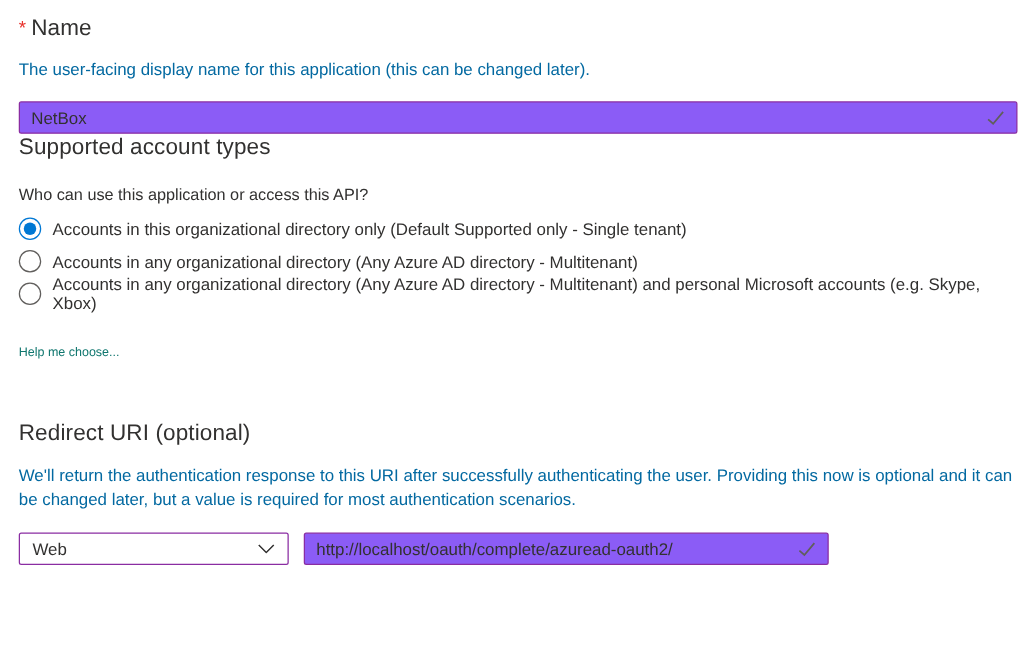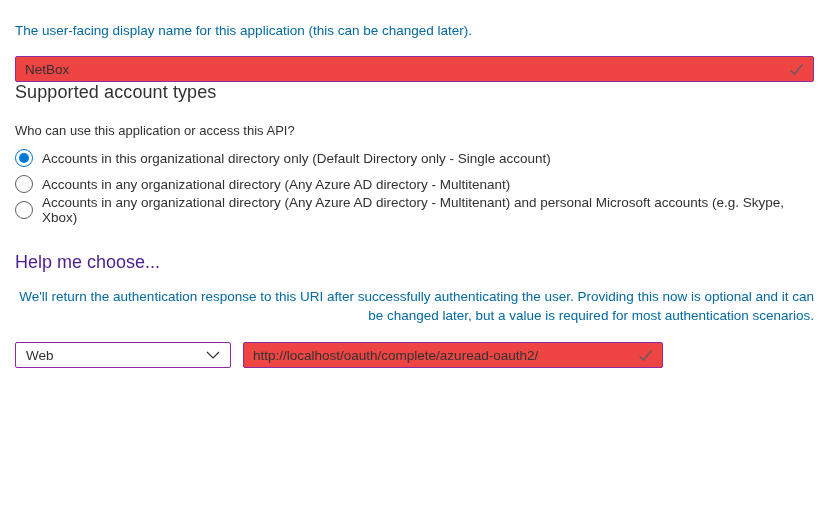--- a/index.html
+++ b/index.html
@@ -26,21 +26,21 @@
     line-height: 19px;
     max-width: 800px;
   }
 
   
   .field {
     display: flex; align-items: center;
     height: 26px;
     border: 1px solid #8a2da2;
     border-radius: 2px;
-    background: #ef4444;
+    background: #8b5cf6;
     padding: 0 9px;
   }
   .field input {
     flex: 1 1 auto;
     border: none; outline: none;
     font-family: "Liberation Sans", sans-serif;
     font-size: 13.5px;
     color: #323130;
     background: transparent;
     min-width: 0;
@@ -71,28 +71,28 @@
     flex: 0 0 auto;
   }
   .radio-row.selected .radio-outer { border-color: #0078d4; }
   .radio-dot { width: 10px; height: 10px; border-radius: 50%; background: #0078d4; display: none; }
   .radio-row.selected .radio-dot { display: block; }
   .radio-label { margin-left: 9px; font-size: 13.5px; color: #323130; }
 
   .help-link {
     display: inline-block;
     margin-top: 25px;
-    font-size: 18px;
-    color: #4c1d95;
+    font-size: 10px;
+    color: #0f766e;
     text-decoration: none;
     cursor: pointer;
   }
 
   .redirect-title { margin-top: 46px; }
-  .redirect-desc { margin-top: 14px; text-align: right; }
+  .redirect-desc { margin-top: 14px; }
 
   .uri-row { display: flex; margin-top: 17px; }
   .platform-select {
     width: 216px;
     height: 26px;
     border: 1px solid #8a2da2;
     border-radius: 2px;
     display: flex; align-items: center; justify-content: space-between;
     padding: 0 10px;
     font-size: 13.5px;
@@ -103,20 +103,21 @@
   .uri-field { width: 420px; margin-left: 12px; }
 
   svg { display: block; }
 </style>
 </head>
 <body>
 
 <div class="page">
 
   
+  <h2 class="section-title name-title"><span class="required-star">*</span><span>Name</span></h2>
 
   <div class="desc name-desc">The user-facing display name for this application (this can be changed later).</div>
 
   <div class="field name-field">
     <input type="text" value="NetBox" style="">
     <span class="check">
       <svg width="15" height="13" viewBox="0 0 15 13">
         <polyline points="1.5,7.5 5.5,11 13.5,1.5" fill="none" stroke="#605e5c" stroke-width="1.4"></polyline>
       </svg>
     </span>
@@ -126,39 +127,40 @@
   <h2 class="section-title acct-title">Supported account types</h2>
 
   <div class="acct-question">Who can use this application or access this API?</div>
 
   <div class="radio-group">
 
     <div class="radio-row selected">
       <span class="radio-outer">
           <span class="radio-dot"></span>
         </span>
-      <span class="radio-label">Accounts in this organizational directory only (Default Directory only - Single account)</span>
+      <span class="radio-label">Accounts in this organizational directory only (Default Supported only - Single tenant)</span>
     </div>
 
     <div class="radio-row">
       <span class="radio-outer"></span>
       <span class="radio-label">Accounts in any organizational directory (Any Azure AD directory - Multitenant)</span>
     </div>
 
     <div class="radio-row">
       <span class="radio-outer"></span>
       <span class="radio-label">Accounts in any organizational directory (Any Azure AD directory - Multitenant) and personal Microsoft accounts (e.g. Skype, Xbox)</span>
     </div>
 
 
   </div>
 
   <a class="help-link">Help me choose...</a>
 
   
+  <h2 class="section-title redirect-title">Redirect URI (optional)</h2>
 
   <div class="desc redirect-desc">We'll return the authentication response to this URI after successfully authenticating the user. Providing this now is optional and it can be changed later, but a value is required for most authentication scenarios.</div>
 
   <div class="uri-row">
 
     <div class="platform-select">
       <span>Web</span>
       <span>
         <svg width="14" height="8" viewBox="0 0 14 8">
           <polyline points="1,1 7,7 13,1" fill="none" stroke="#323130" stroke-width="1.2"></polyline>

